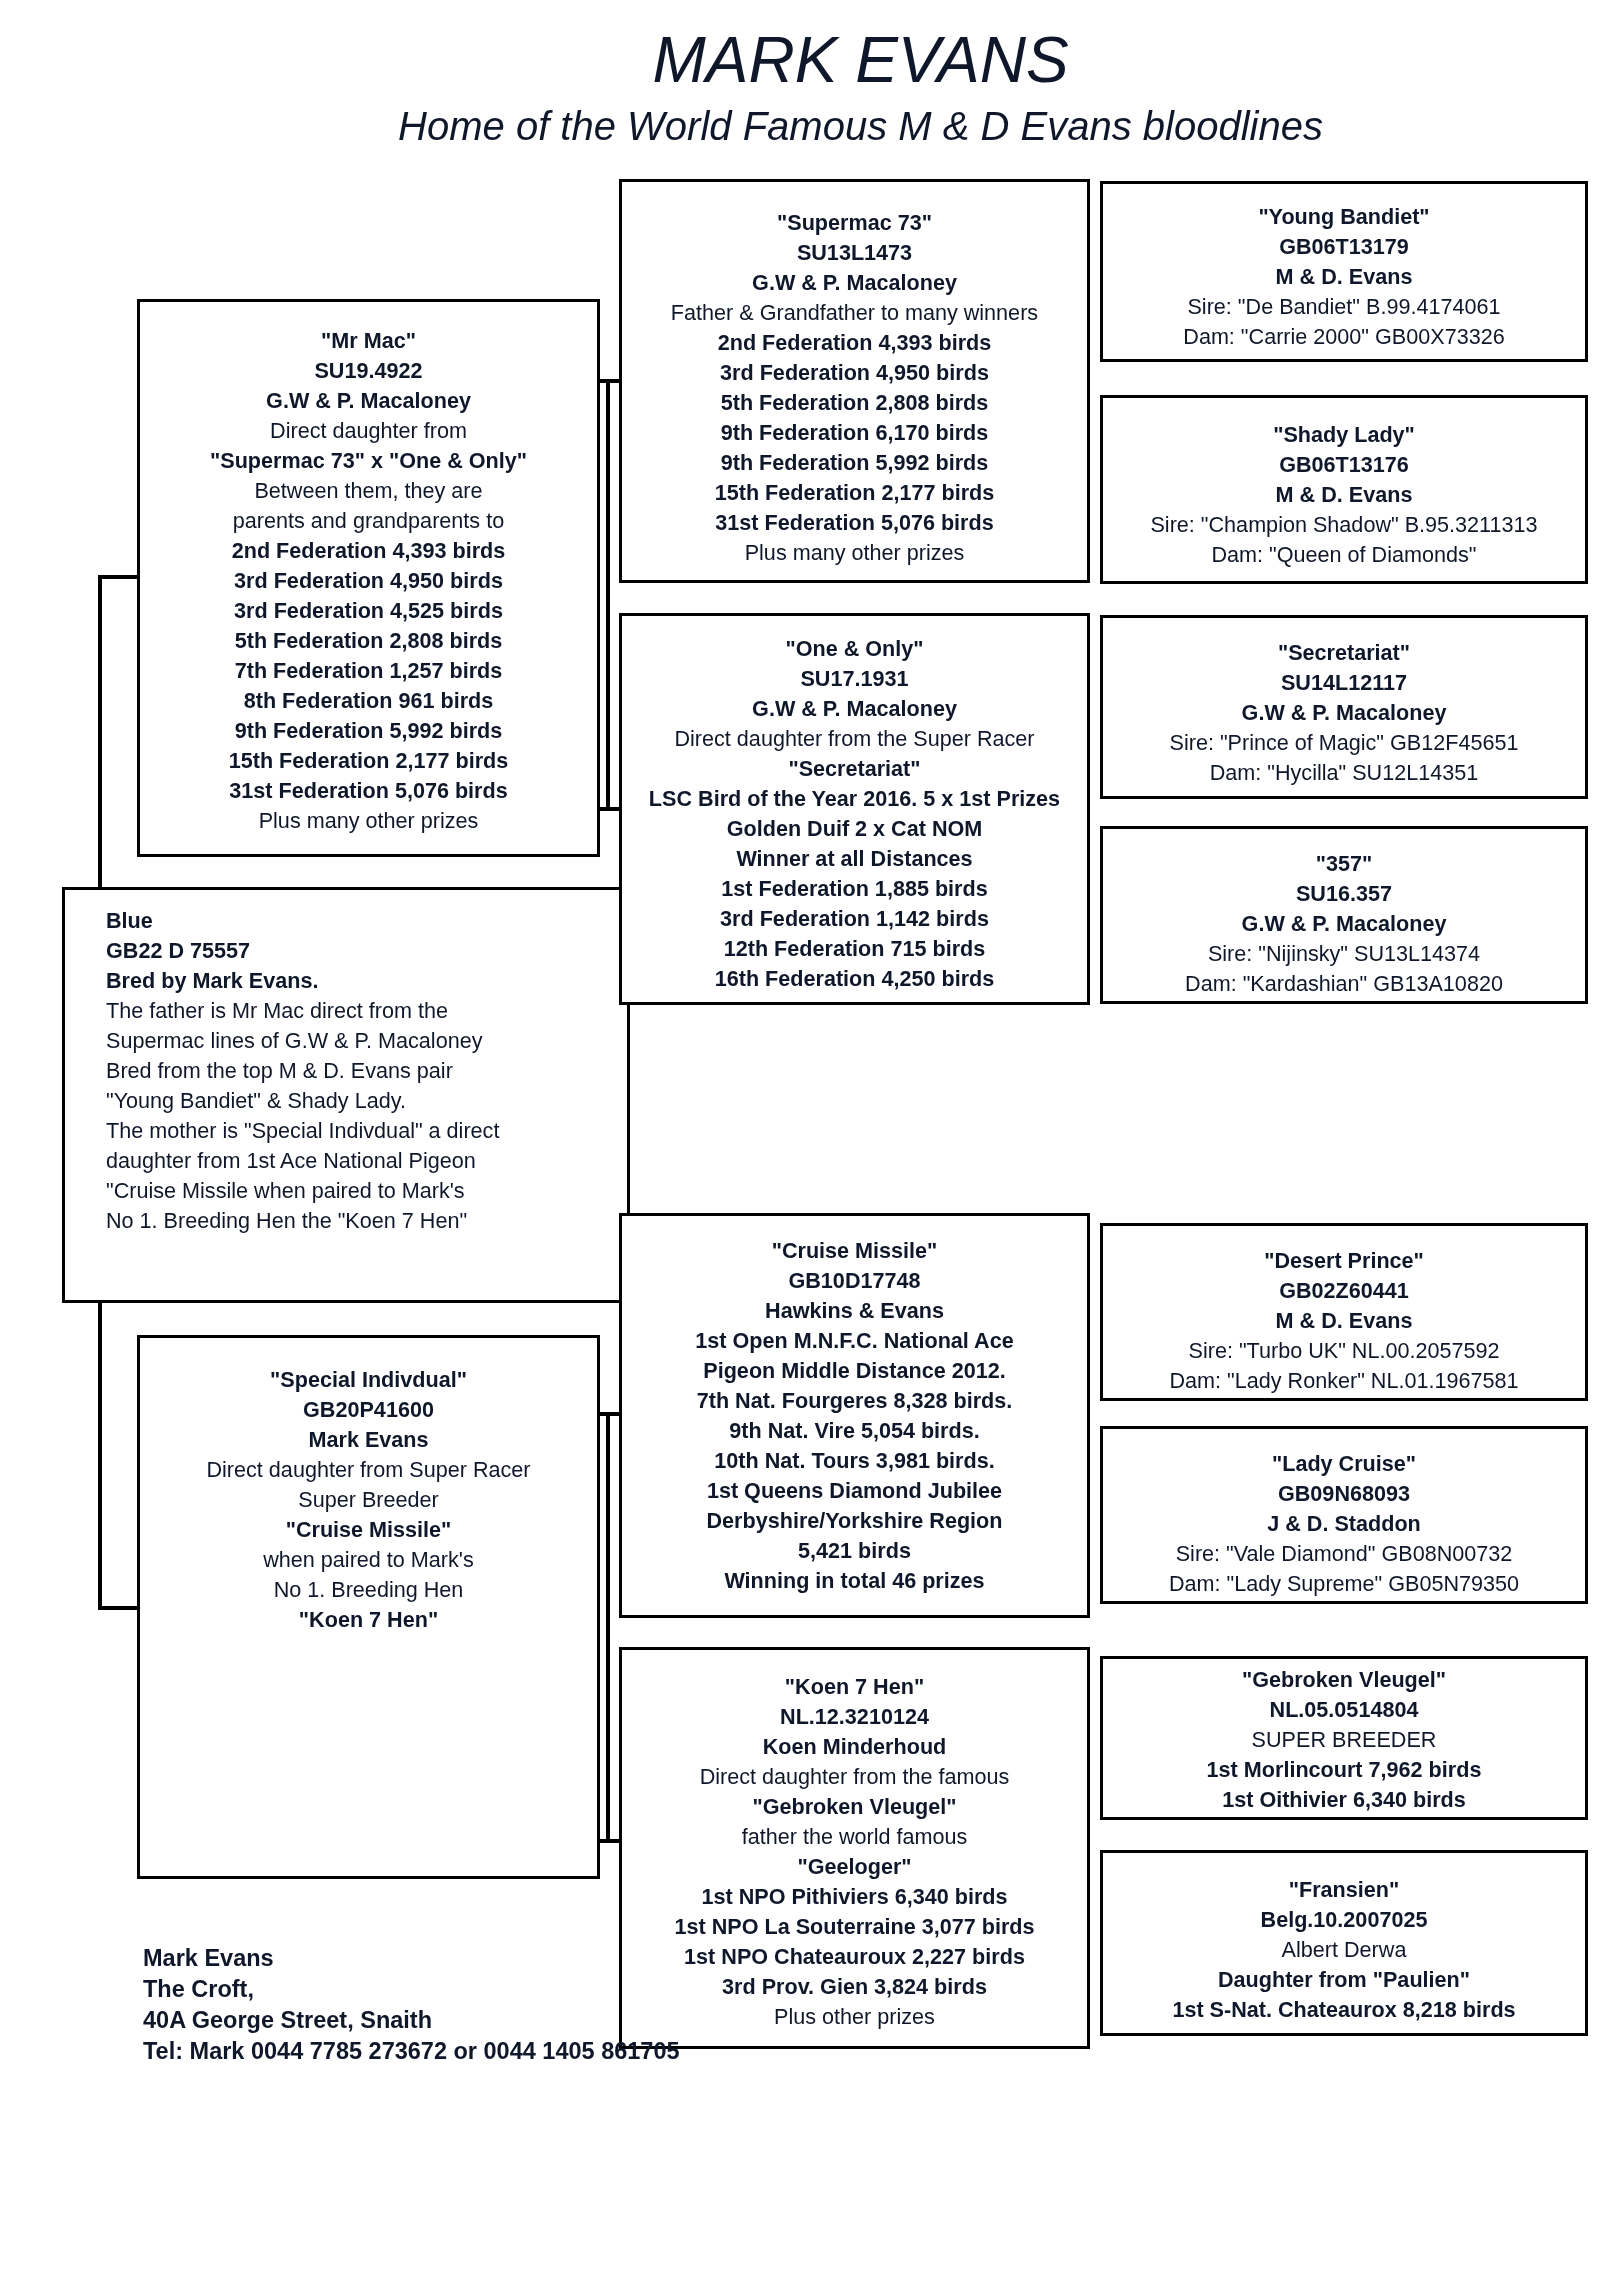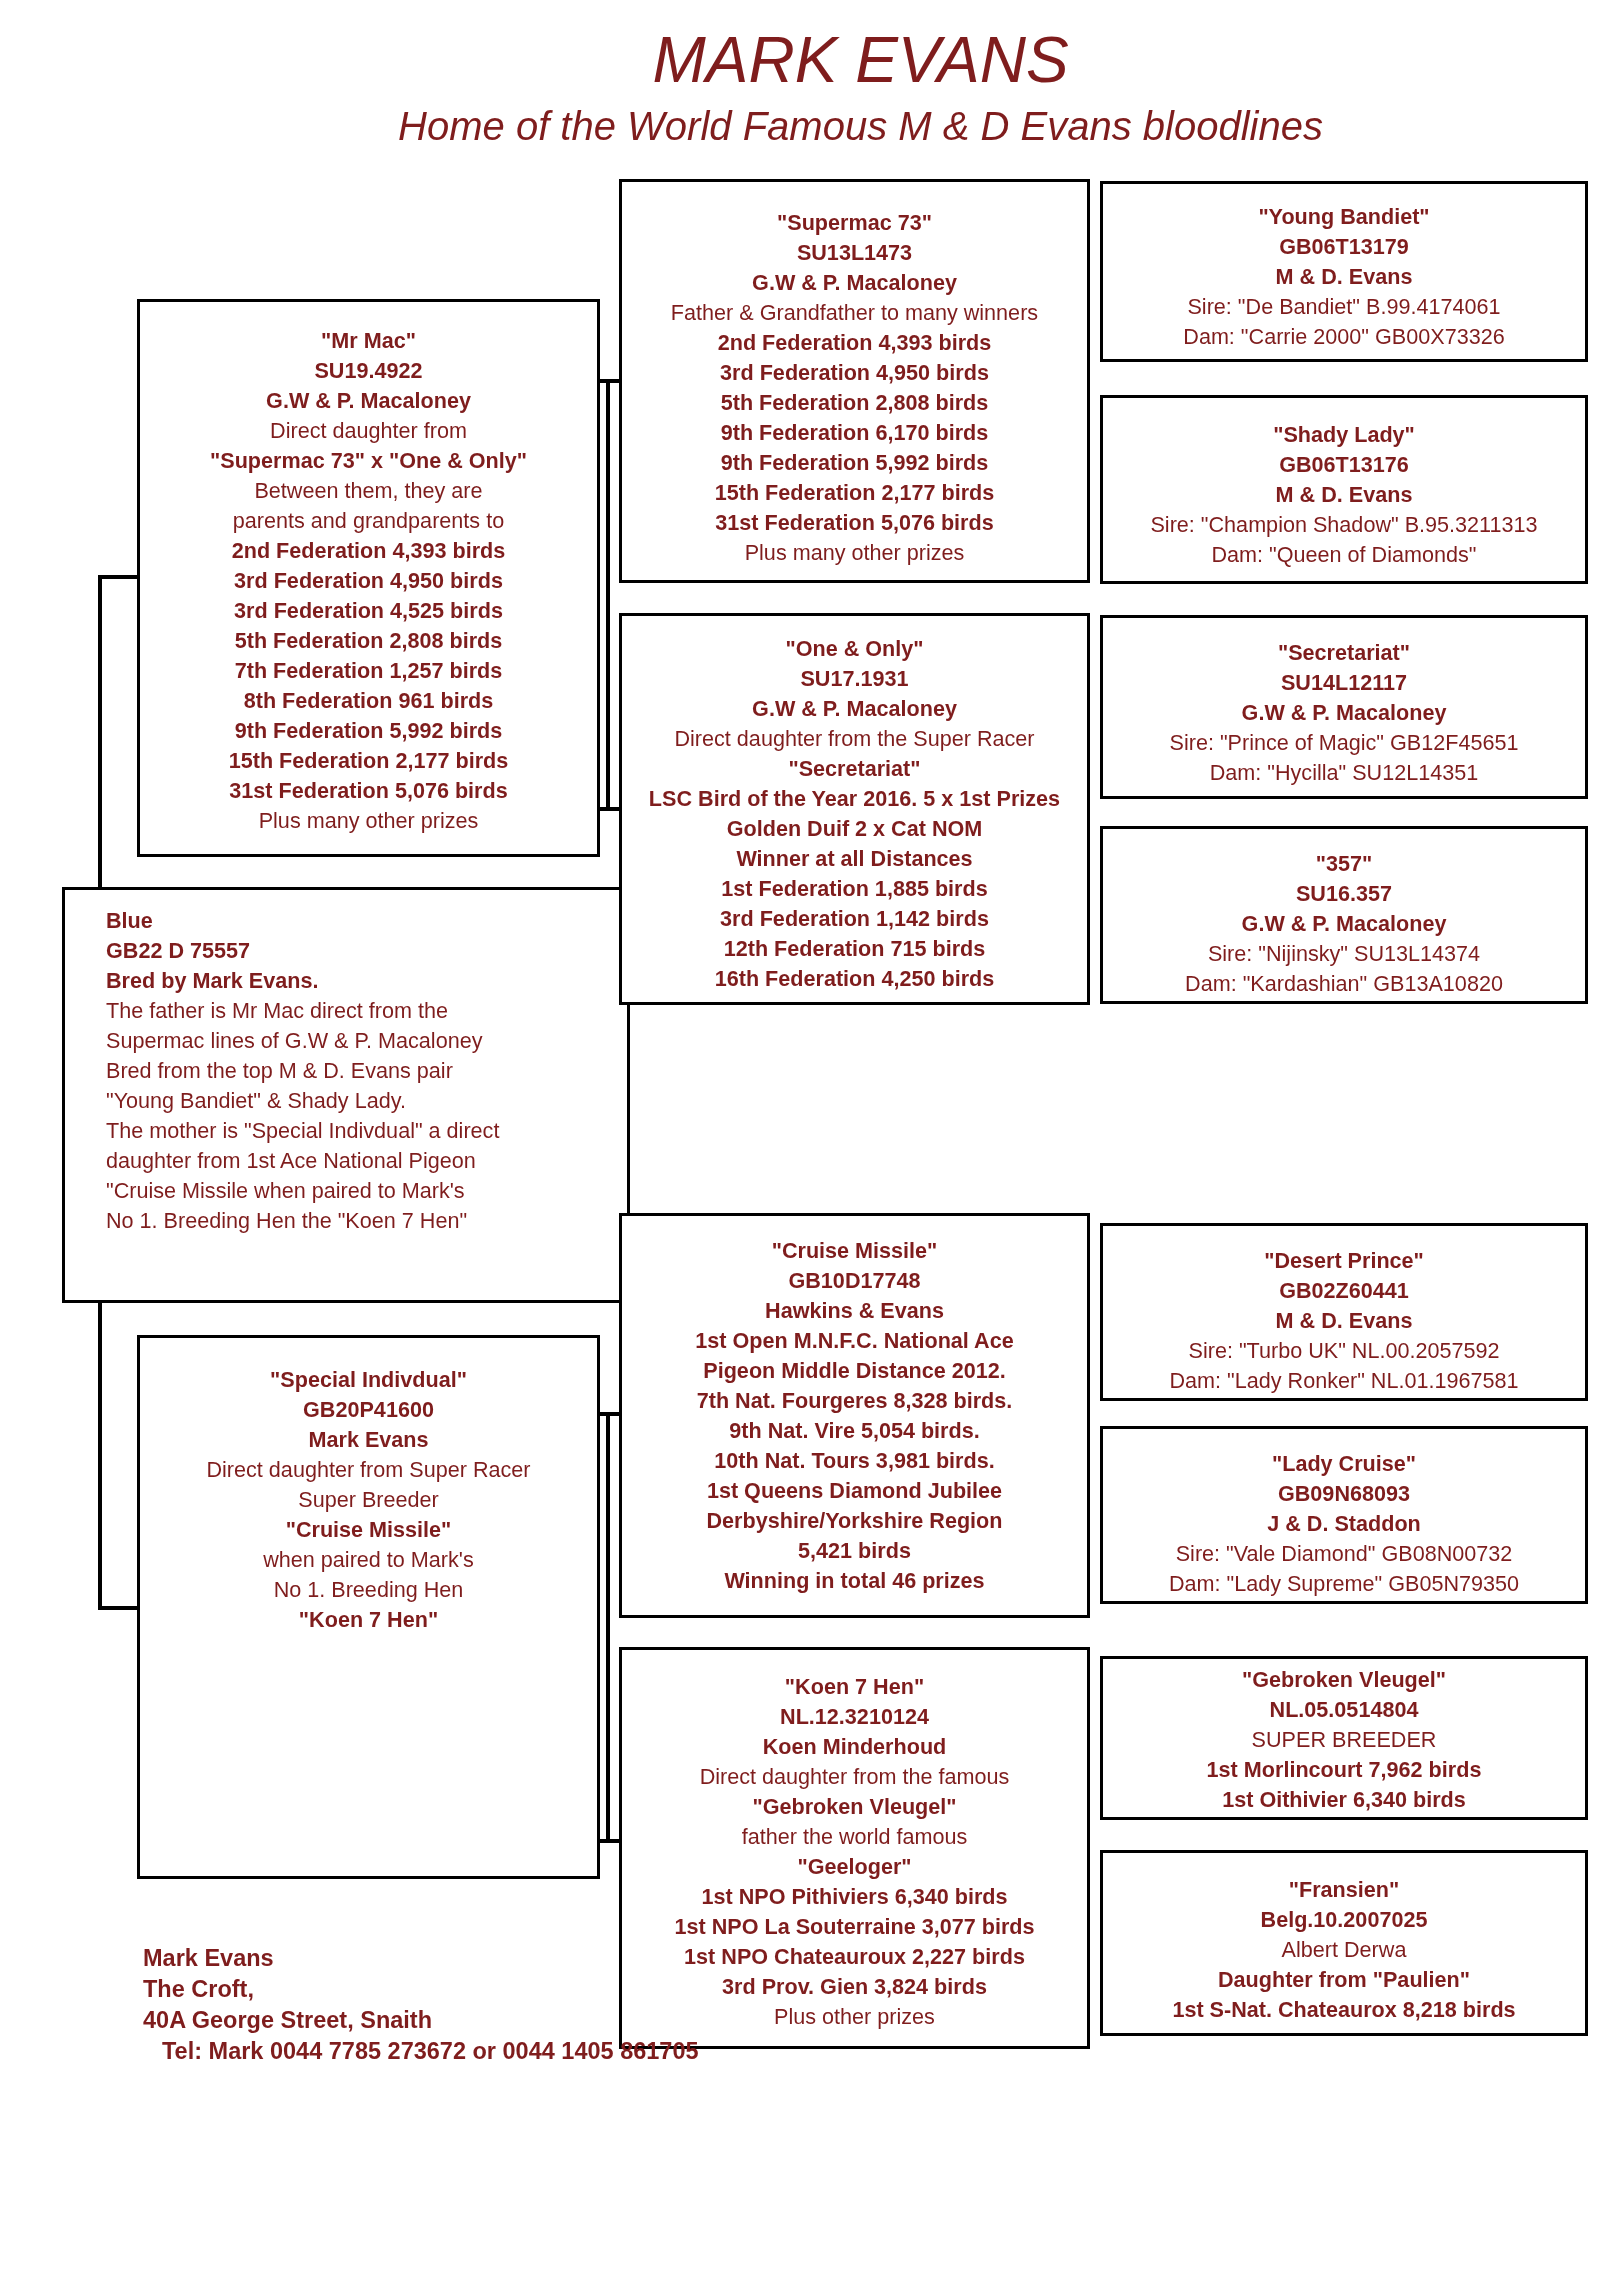--- a/index.html
+++ b/index.html
@@ -1,39 +1,39 @@
 <!DOCTYPE html>
 <html><head>
 <meta charset="utf-8">
 <style>
   html,body{margin:0;padding:0;background:#e8e8e8;}
   .page{
     position:relative;
     width:1621px;height:2293px;
     background:#ffffff;
     font-family:"Liberation Sans","DejaVu Sans",sans-serif;
-    color:#7f1d1d;
+    color:#0f172a;
     overflow:hidden;
   }
   .hdr{position:absolute;left:98px;top:0;width:1525px;text-align:center;}
   .hdr .t{margin-top:24.5px;font-size:64px;font-style:italic;font-weight:normal;line-height:71px;white-space:nowrap;}
   .hdr .s{margin-top:7.8px;font-size:40px;font-style:italic;font-weight:normal;line-height:47px;white-space:nowrap;}
   .box{
     position:absolute;box-sizing:border-box;
     border:3.9px solid #000;background:#fff;
     text-align:center;z-index:2;overflow:hidden;
   }
   .ln{font-size:21.6px;line-height:30px;white-space:nowrap;}
   .b{font-weight:bold;}
   .r{font-weight:normal;}
   .leftalign{text-align:left;}
   .conn{position:absolute;background:#000;z-index:1;}
   .contact{position:absolute;left:143px;top:1943px;width:1274px;z-index:2;}
   .contact .ln{font-size:23.5px;line-height:31px;text-align:left;}
-  .telrow{position:relative;margin-left:19px;}
+  .telrow{position:relative;}
   .email{position:absolute;left:618px;top:0;}
 </style>
 </head>
 <body>
 
 <div class="page">
 
   <div class="hdr">
     <div class="t">MARK EVANS</div>
     <div class="s">Home of the World Famous M &amp; D Evans bloodlines</div>

